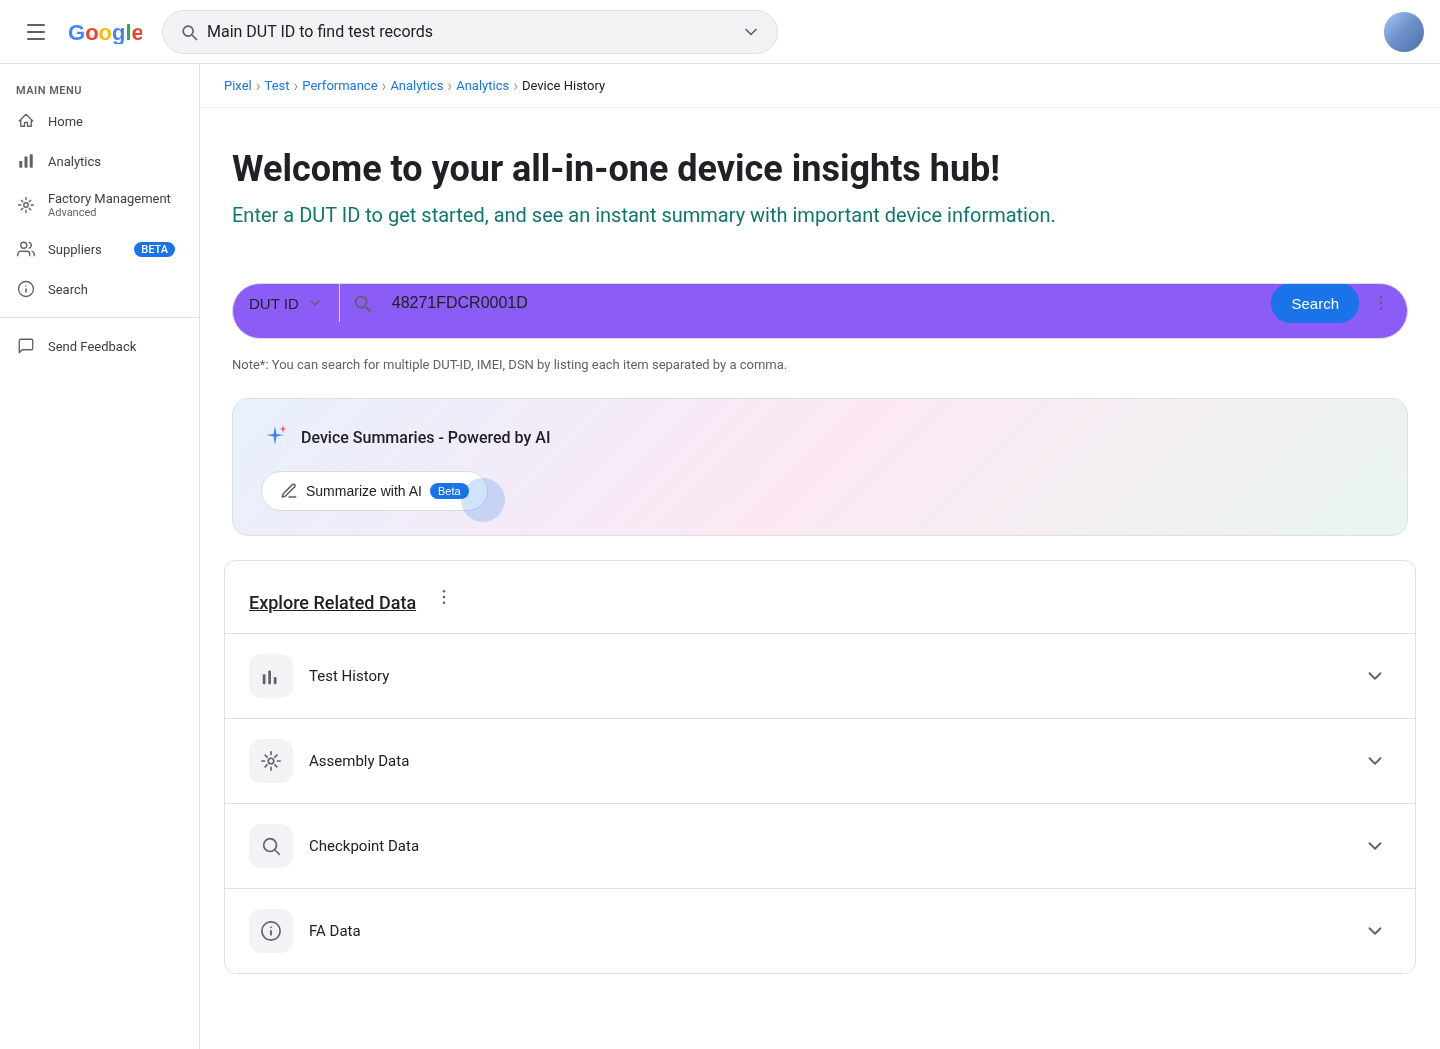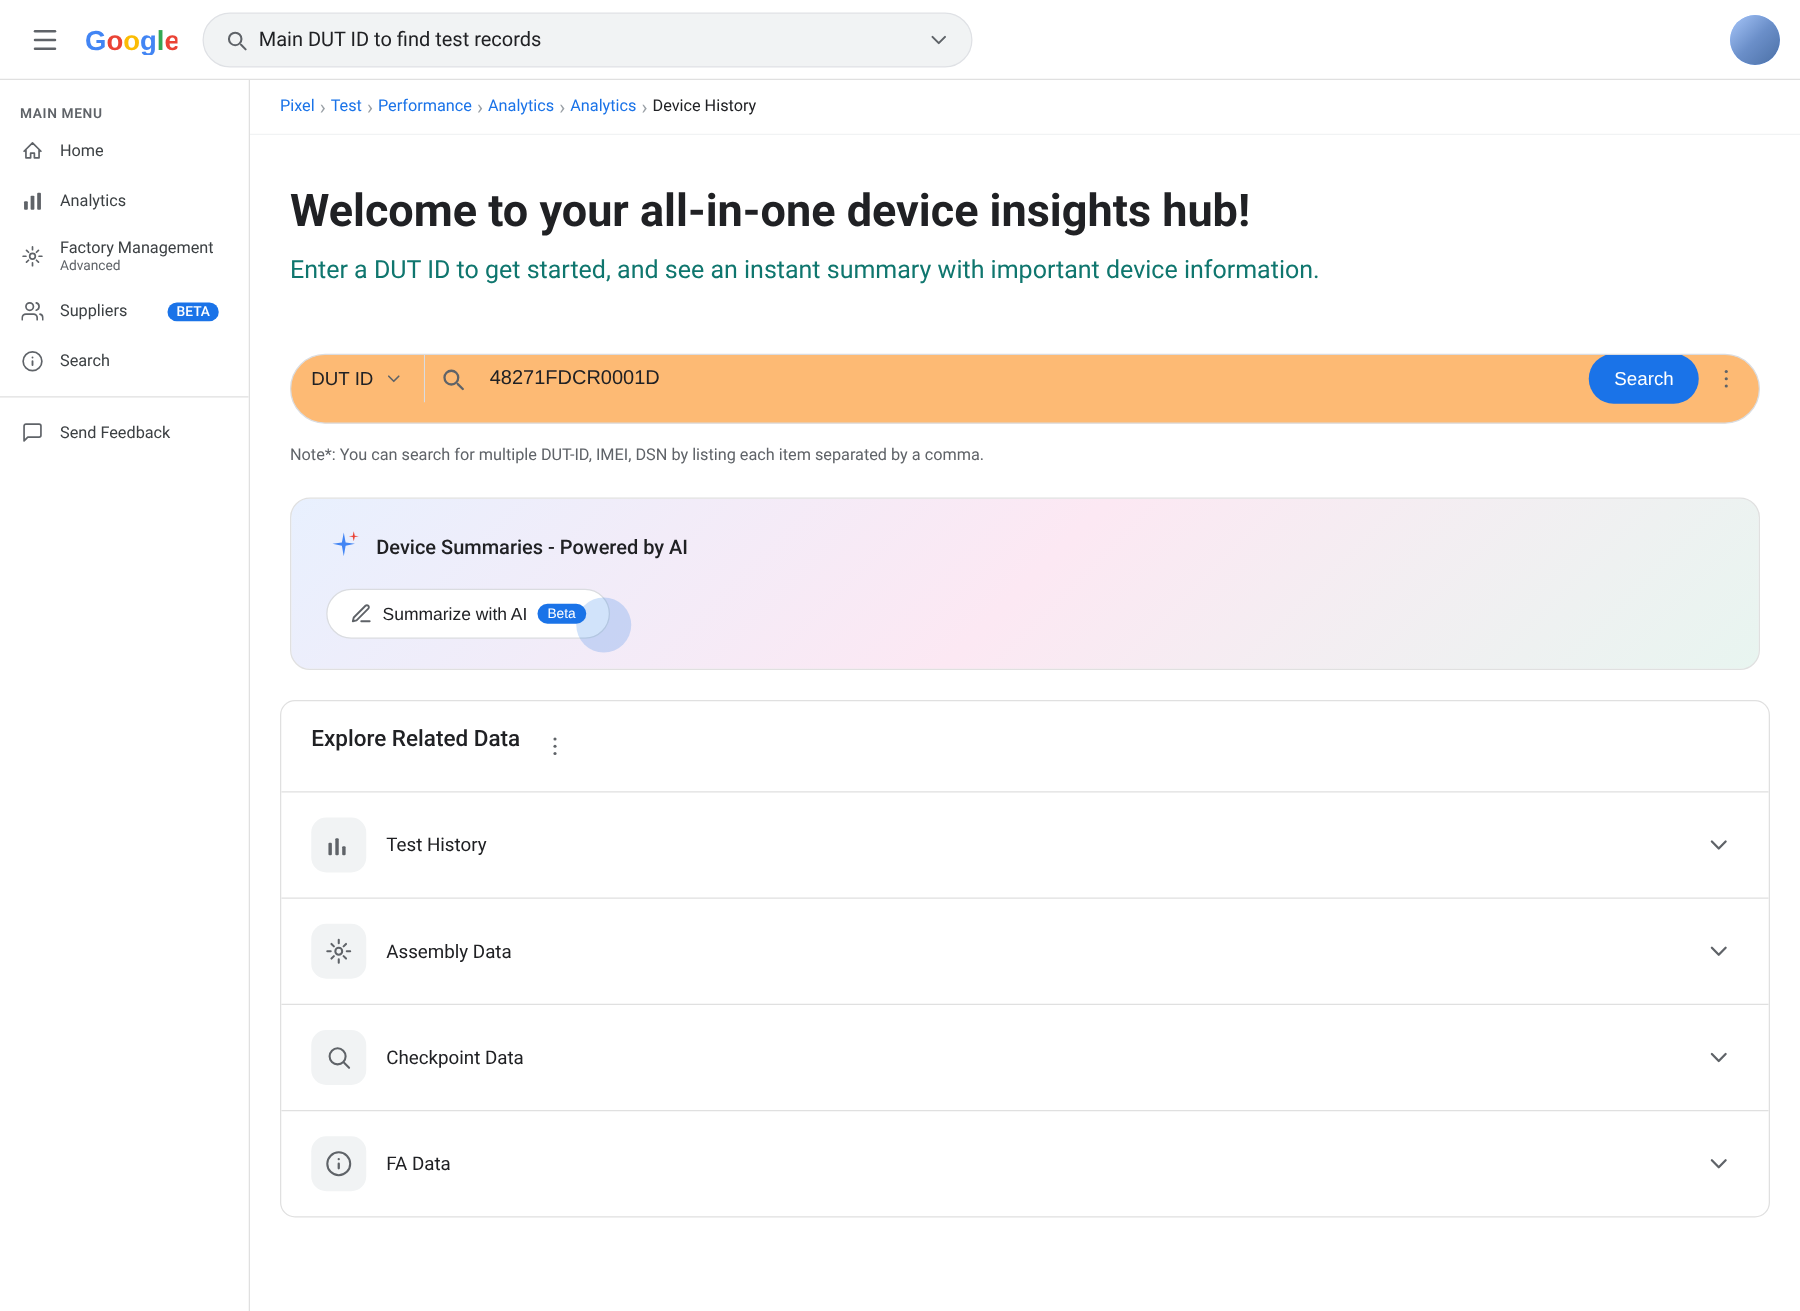--- a/index.html
+++ b/index.html
@@ -154,21 +154,21 @@
       margin-bottom: 8px;
     }
     .search-row {
       display: flex;
       align-items: center;
       border: 1px solid #dadce0;
       border-radius: 28px;
       height: 56px;
       padding: 0 8px 16px 0;
       gap: 0;
-      background: #fdba74;
+      background: #8b5cf6;
       overflow: hidden;
     }
     .dut-id-btn {
       display: flex;
       align-items: center;
       padding: 0 16px;
       height: 100%;
       gap: 8px;
       cursor: pointer;
       font-size: 15px;
@@ -277,24 +277,25 @@
 
     
     .explore-section {
       margin: 0 24px;
       border: 1px solid #e0e0e0;
       border-radius: 12px;
       overflow: hidden;
     }
     .explore-header {
       display: flex;
-      align-items: flex-start;
+      align-items: flex-end;
       padding: 20px 24px;
       border-bottom: 1px solid #e0e0e0;
       gap: 8px;
+      text-decoration: underline;
     }
     .explore-title {
       font-size: 18px;
       font-weight: 500;
       color: #202124;
     }
     .explore-more {
       width: 32px; height: 32px;
       display: flex; align-items: center; justify-content: center;
       cursor: pointer;

